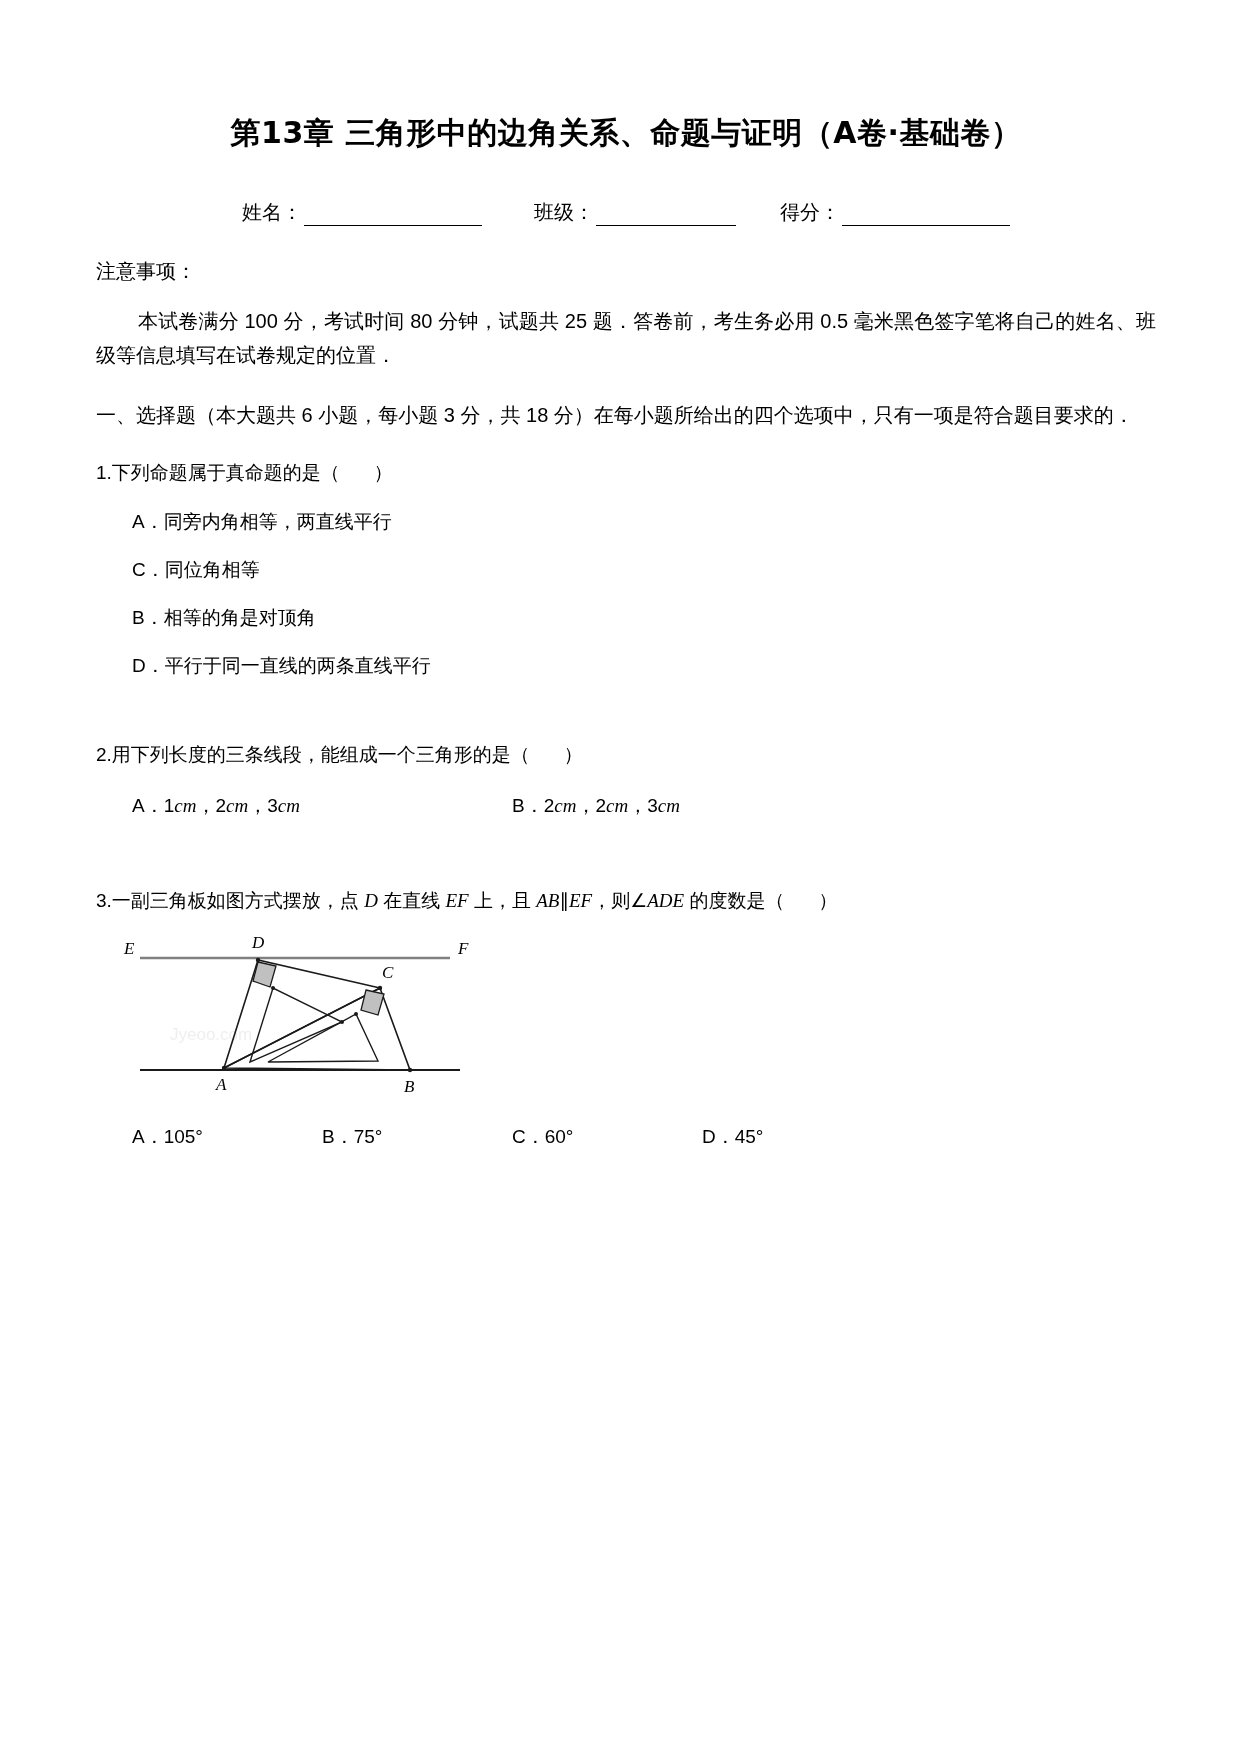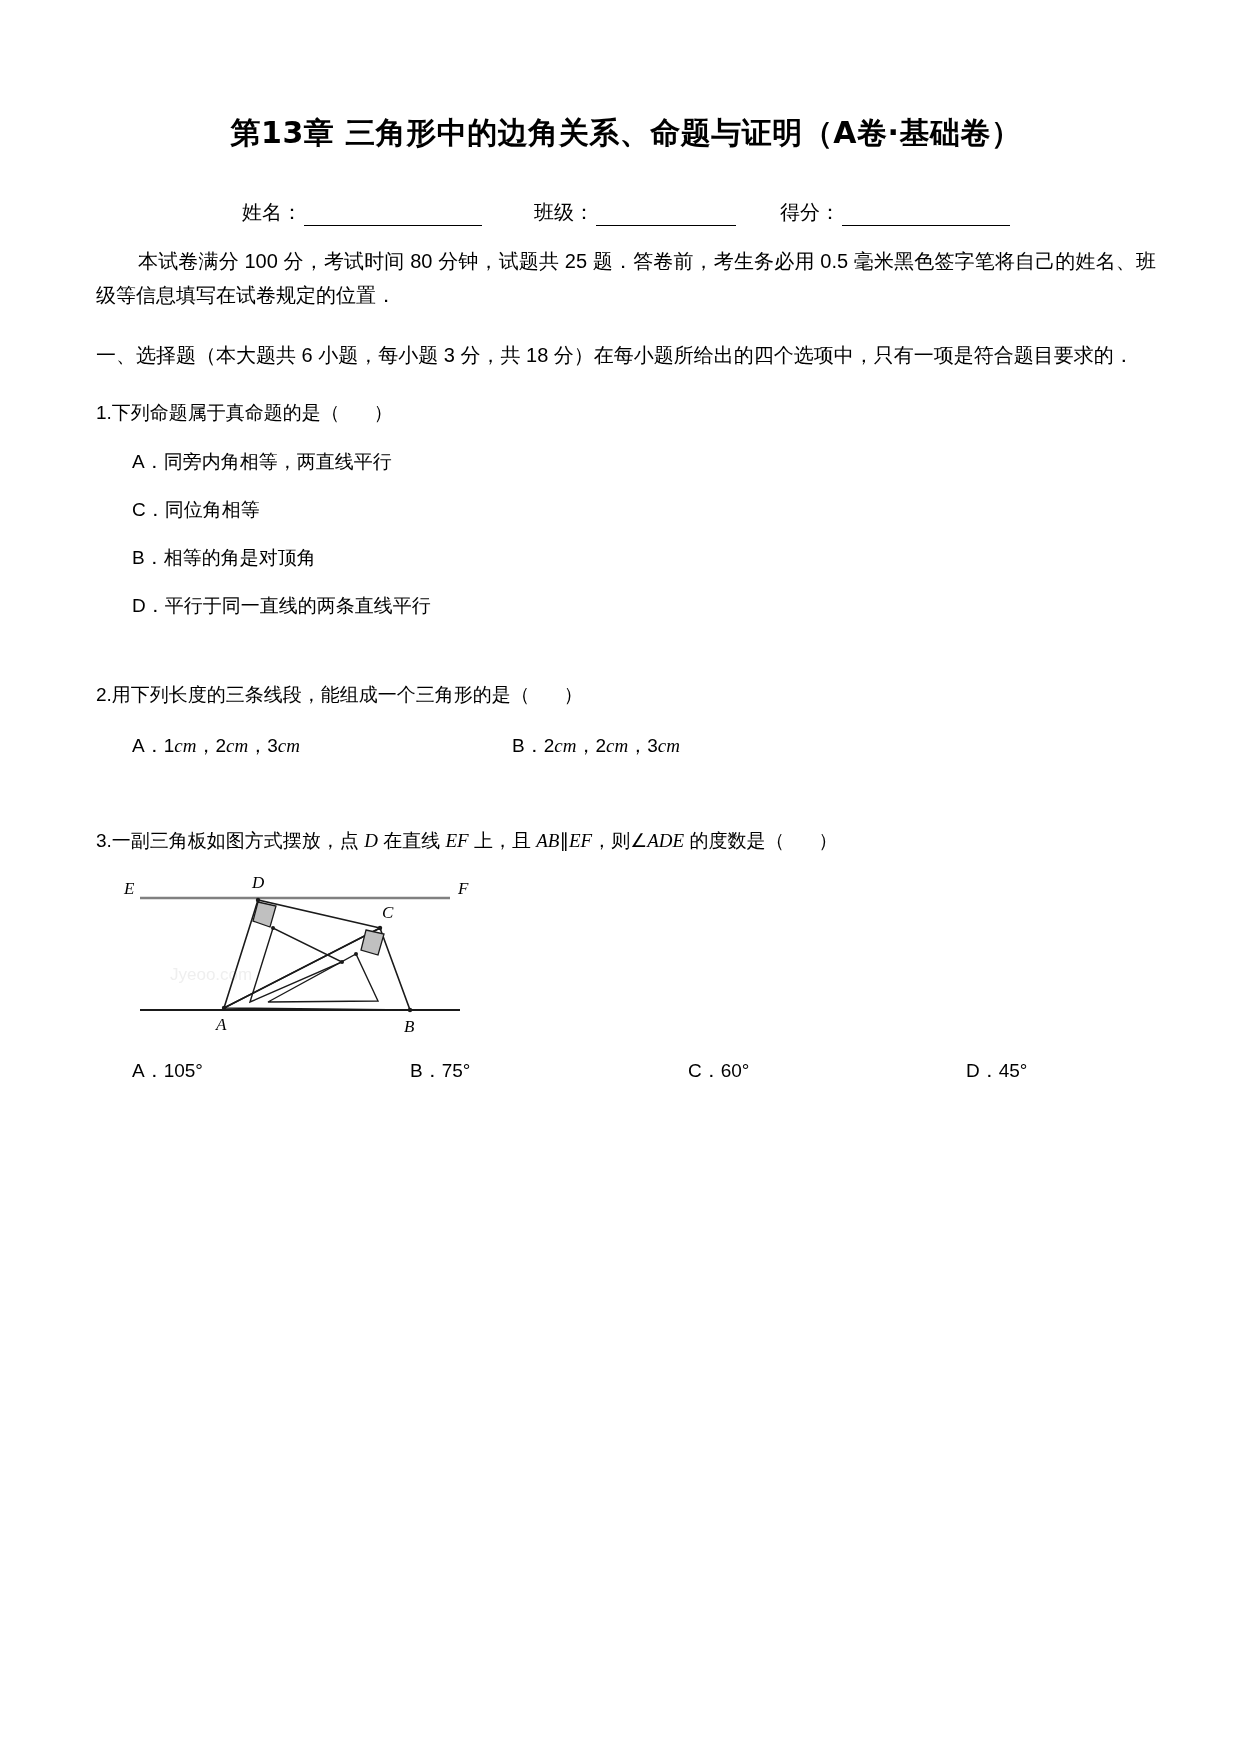--- a/index.html
+++ b/index.html
@@ -103,26 +103,25 @@
   }
   .opt-grid {
     margin-top: 22px;
     margin-left: 36px;
     display: flex;
     font-size: 19px;
     line-height: 28px;
   }
   .opt-grid .cell { width: 380px; }
   .opt-row4 {
-    margin-top: 12px;
+    margin-top: 18px;
     margin-left: 36px;
     display: flex;
     font-size: 19px;
     line-height: 28px;
-    justify-content: space-between;
   }
   .opt-row4 .cell { width: 190px; }
   em.it {
     font-family: "Liberation Serif", "DejaVu Serif", serif;
     font-style: italic;
     font-size: 19px;
   }
 
   
   .figure {
@@ -165,20 +164,21 @@
         <span class="ident-label">班级：</span>
         <span class="blank-line bl-class"></span>
       </div>
       <span class="gap-b"></span>
       <div class="ident-field">
         <span class="ident-label">得分：</span>
         <span class="blank-line bl-score"></span>
       </div>
     </div>
 
+    <div class="notice-head">注意事项：</div>
     <div class="para indent">本试卷满分 100 分，考试时间 80 分钟，试题共 25 题．答卷前，考生务必用 0.5 毫米黑色签字笔将自己的姓名、班级等信息填写在试卷规定的位置．</div>
 
     <div class="sec-head">一、选择题（本大题共 6 小题，每小题 3 分，共 18 分）在每小题所给出的四个选项中，只有一项是符合题目要求的．</div>
 
     <div class="q-stem">
       <span>1.</span><span>下列命题属于真命题的是（</span><span class="sp"></span><span>）</span>
     </div>
     <div class="opt-block">
       <div class="opt">A．同旁内角相等，两直线平行</div>
       <div class="opt">C．同位角相等</div>

